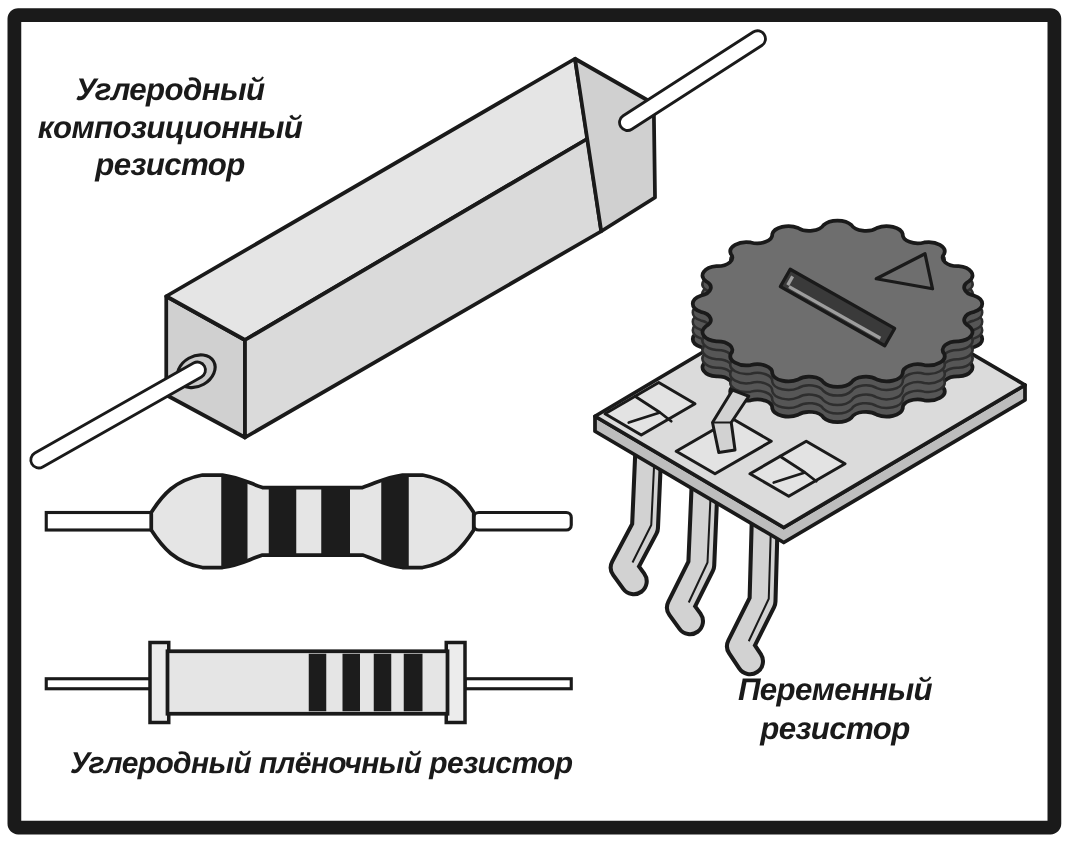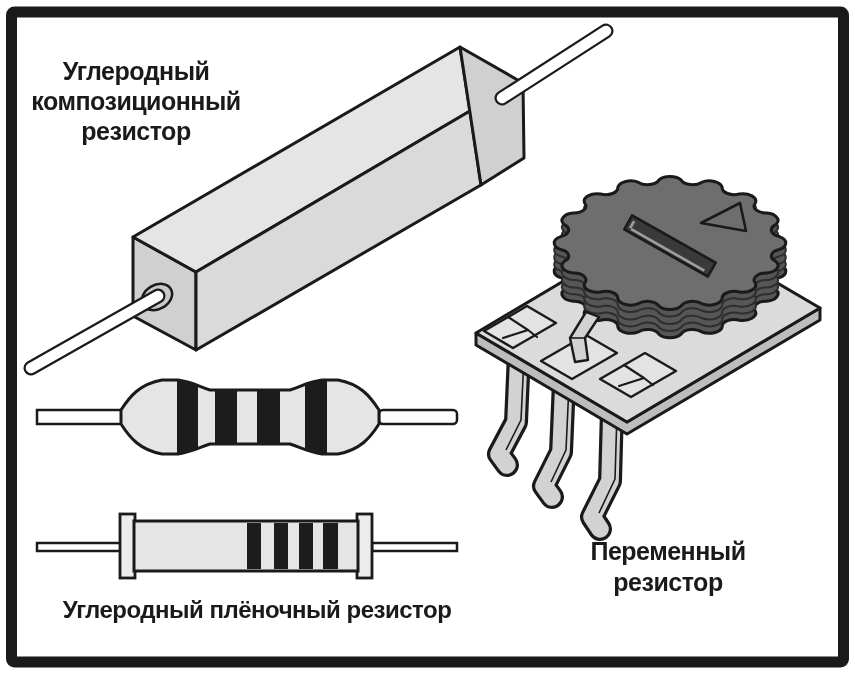--- a/index.html
+++ b/index.html
@@ -1,16 +1,16 @@
 <!DOCTYPE html>
 <html style="--paper: #ffffff; --ink: #1a1a1a; --body-light: #e5e5e5; --body-mid: #dadada; --body-dark: #d0d0d0; --cap: #ececec; --hole: #c9c9c9; --metal-leg: #d2d2d2; --band: #1c1c1c; --wire: #ffffff; --knob-top: #6e6e6e; --knob-side: #565656; --slot: #3a3a3a; --slot-highlight: #9e9e9e; --plate-top: #dbdbdb; --plate-side: #bdbdbd; --pad: #e3e3e3;"><head>
 <meta charset="utf-8">
 <style>
   html,body{margin:0;padding:0;background:#fff;}
-  .stage{position:relative;width:855px;height:674px;background:var(--paper,#fff);overflow:hidden;}
+  .stage{position:relative;width:855px;height:674px;background:var(--paper,#fff);overflow:hidden;font-style:italic;}
   svg{display:block;}
   .lbl{font-family:"Liberation Sans",sans-serif;font-weight:bold;fill:var(--ink);
        text-anchor:middle;letter-spacing:-0.5px;}
   .lbl-lg{font-size:25px;}
   .lbl-md{font-size:24px;}
   .frame{fill:none;stroke:var(--ink);stroke-width:11;}
   .face-top{fill:var(--body-light);stroke:var(--ink);stroke-width:3;stroke-linejoin:round;}
   .face-front{fill:var(--body-mid);stroke:var(--ink);stroke-width:3;stroke-linejoin:round;}
   .face-dark{fill:var(--body-dark);stroke:var(--ink);stroke-width:3;stroke-linejoin:round;}
   .wire-outer{fill:none;stroke:var(--ink);stroke-width:15;stroke-linecap:round;}

